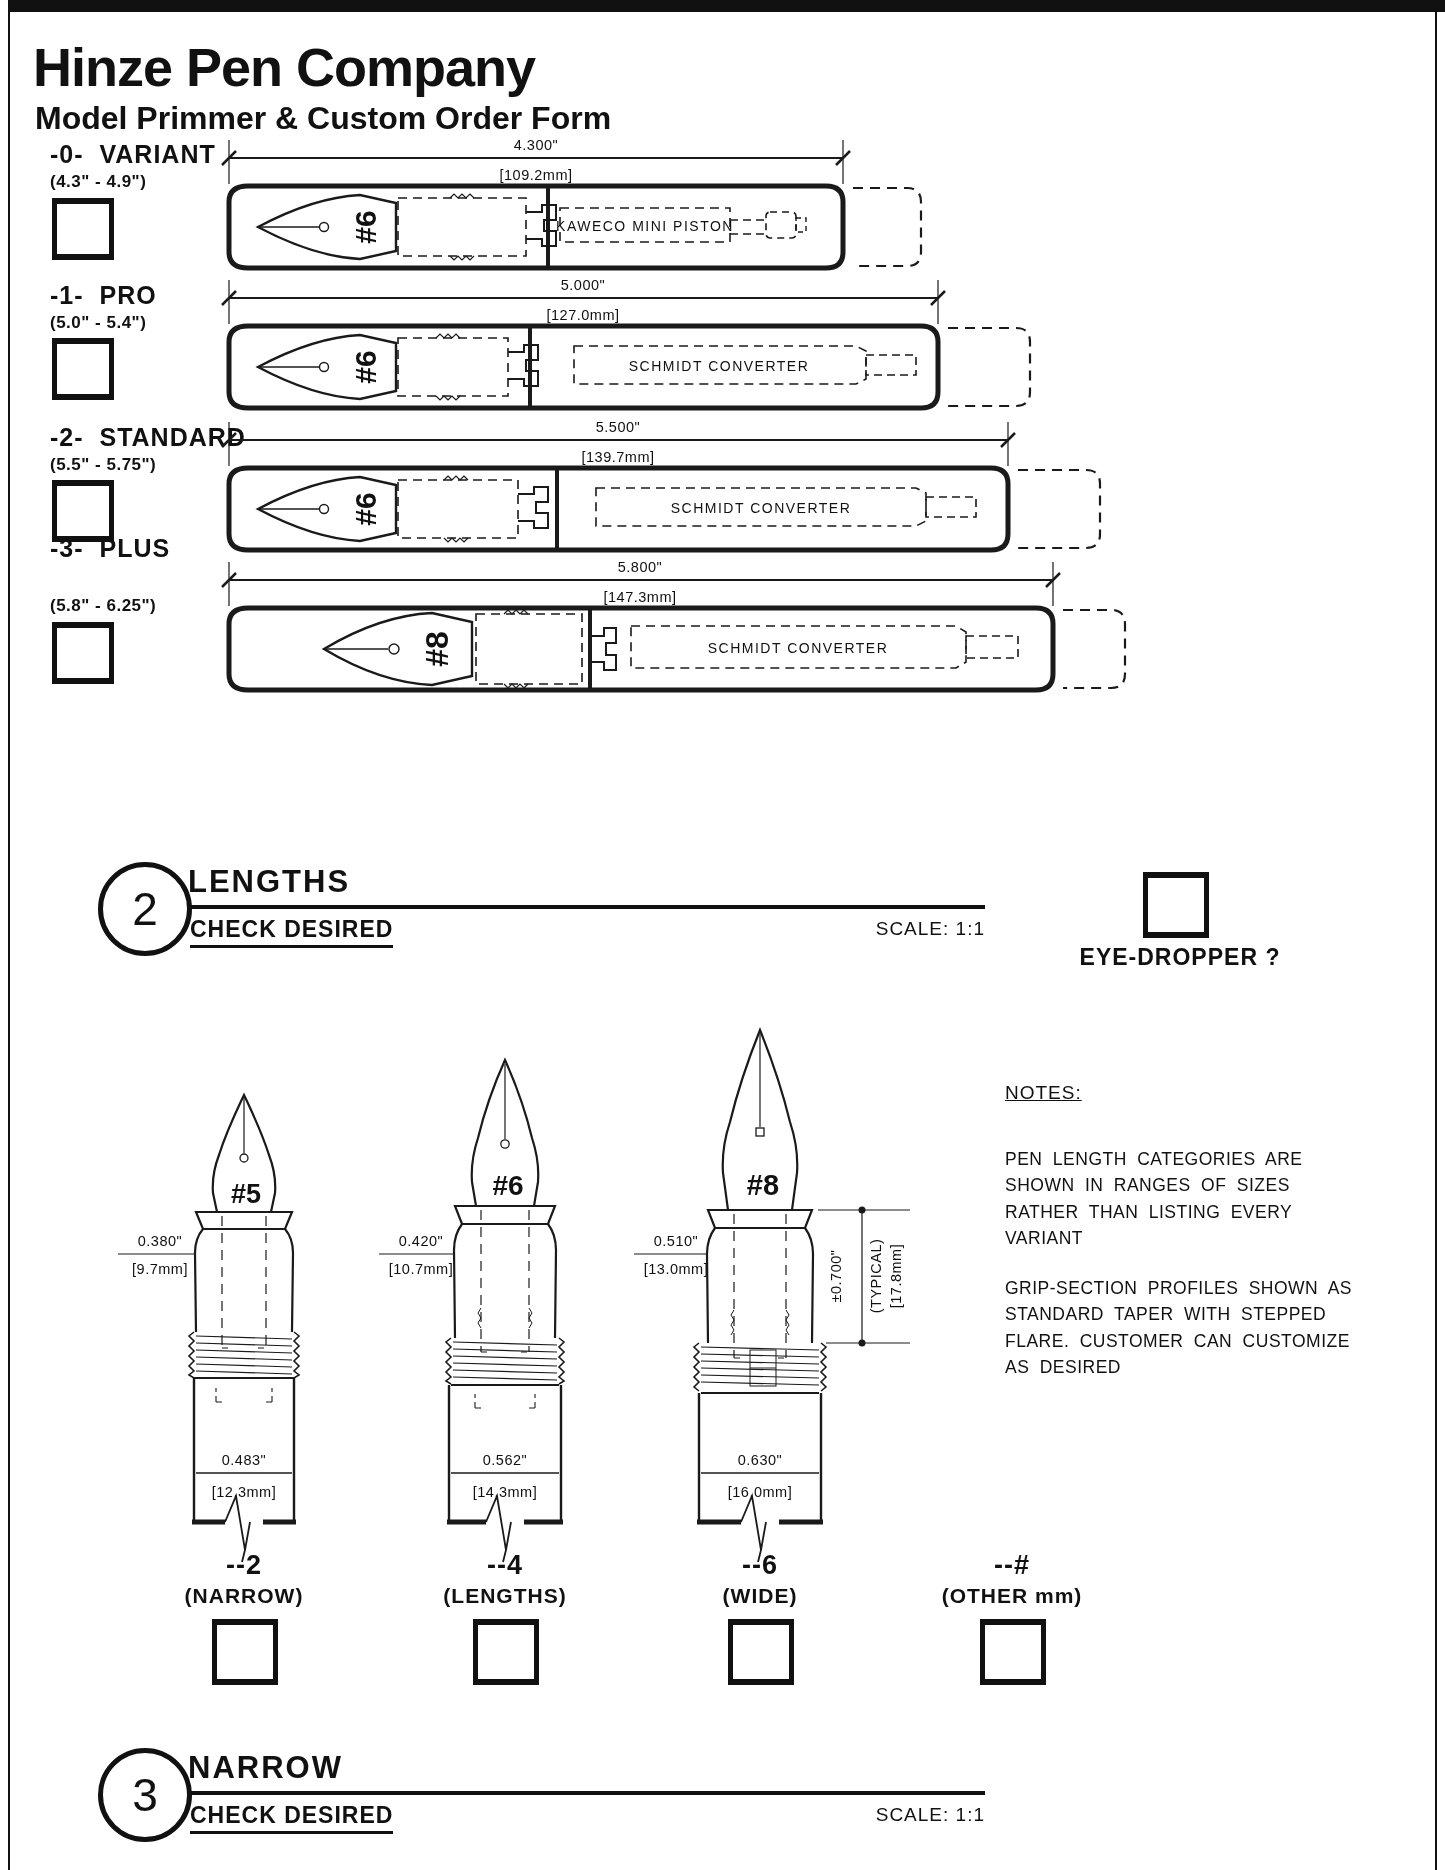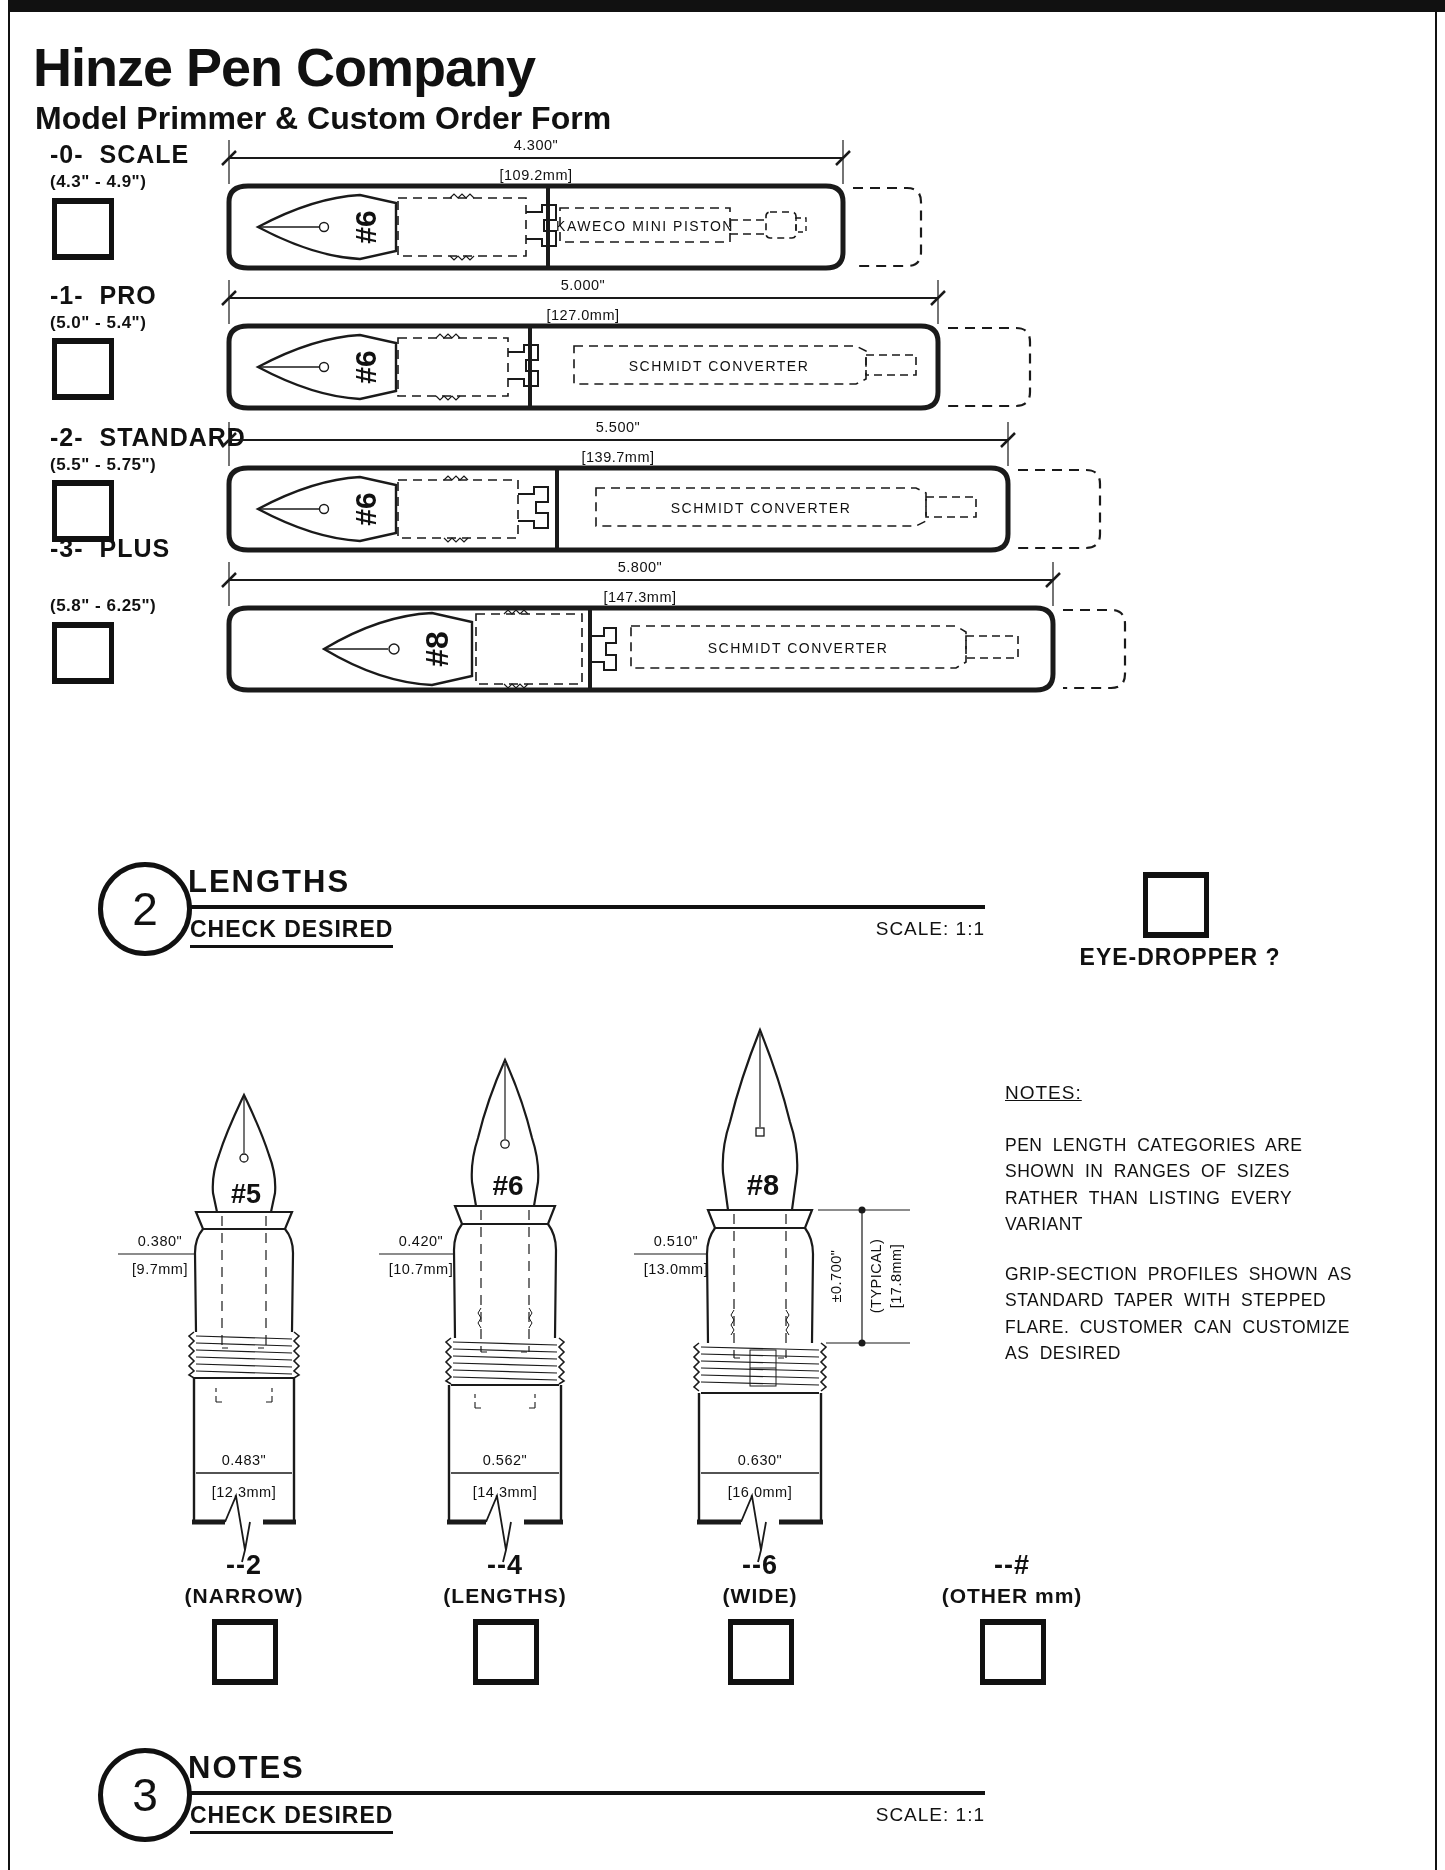--- a/index.html
+++ b/index.html
@@ -32,39 +32,39 @@
   .sec-title { position:absolute; font-size:31px; font-weight:bold; letter-spacing:2px; }
   .sec-line { position:absolute; height:4px; background:#111; }
   .sec-check { position:absolute; font-size:23px; font-weight:bold; letter-spacing:1px;
                border-bottom:3px solid #111; padding-bottom:2px; }
   .sec-scale { position:absolute; width:150px; text-align:right; font-size:19px; font-weight:normal; letter-spacing:1px; }
 
   .eyedrop-label { position:absolute; left:1055px; top:944px; width:250px; text-align:center;
                    font-size:23px; font-weight:bold; letter-spacing:1px; }
 
   .notes { position:absolute; left:1005px; top:1082px; width:352px; }
-  .notes-title { font-size:19px; letter-spacing:1px; text-decoration:underline; margin-bottom:28px; }
+  .notes-title { font-size:19px; letter-spacing:1px; text-decoration:underline; margin-bottom:42px; }
   .note-item { font-size:17.5px; line-height:1.5; letter-spacing:0.5px; word-spacing:5px; margin-bottom:24px; }
 
   .w-code { position:absolute; width:200px; text-align:center; font-size:27px; font-weight:bold; letter-spacing:1px; }
   .w-name { position:absolute; width:240px; text-align:center; font-size:21px; font-weight:bold; letter-spacing:1px; }
 </style>
 </head>
 <body>
 
 <div class="page">
   <div class="topbar"></div>
   <div class="edge-l"></div>
   <div class="edge-r"></div>
 
   <div class="title">Hinze Pen Company</div>
   <div class="subtitle">Model Primmer &amp; Custom Order Form</div>
 
   <div class="opt-code" style="left:50px; top:140px;">
-    <span>-0-</span>&nbsp; <span>SCALE</span>
+    <span>-0-</span>&nbsp; <span>VARIANT</span>
   </div>
   <div class="opt-range" style="left:50px; top:172px;">(4.3" - 4.9")</div>
   <div class="cb" style="left:52px; top:198px;"></div>
 
   <div class="opt-code" style="left:50px; top:281px;">
     <span>-1-</span>&nbsp; <span>PRO</span>
   </div>
   <div class="opt-range" style="left:50px; top:313px;">(5.0" - 5.4")</div>
   <div class="cb" style="left:52px; top:338px;"></div>
 
@@ -291,17 +291,17 @@
   <div class="w-name" style="left:640px; top:1584px;">(WIDE)</div>
   <div class="cb cb-big" style="left:728px; top:1619px;"></div>
 
   <div class="w-code" style="left:912px; top:1550px;">--#</div>
   <div class="w-name" style="left:892px; top:1584px;">(OTHER mm)</div>
   <div class="cb cb-big" style="left:980px; top:1619px;"></div>
 
   <div class="sec-circle" style="left:98px; top:1748px;">
     <span>3</span>
   </div>
-  <div class="sec-title" style="left:188px; top:1750px;">NOTES</div>
+  <div class="sec-title" style="left:188px; top:1750px;">NARROW</div>
   <div class="sec-line" style="left:190px; top:1791px; width:795px;"></div>
   <div class="sec-check" style="left:190px; top:1802px;">CHECK DESIRED</div>
   <div class="sec-scale" style="left:835px; top:1804px;">SCALE: 1:1</div>
 </div>
 
 </body></html>

